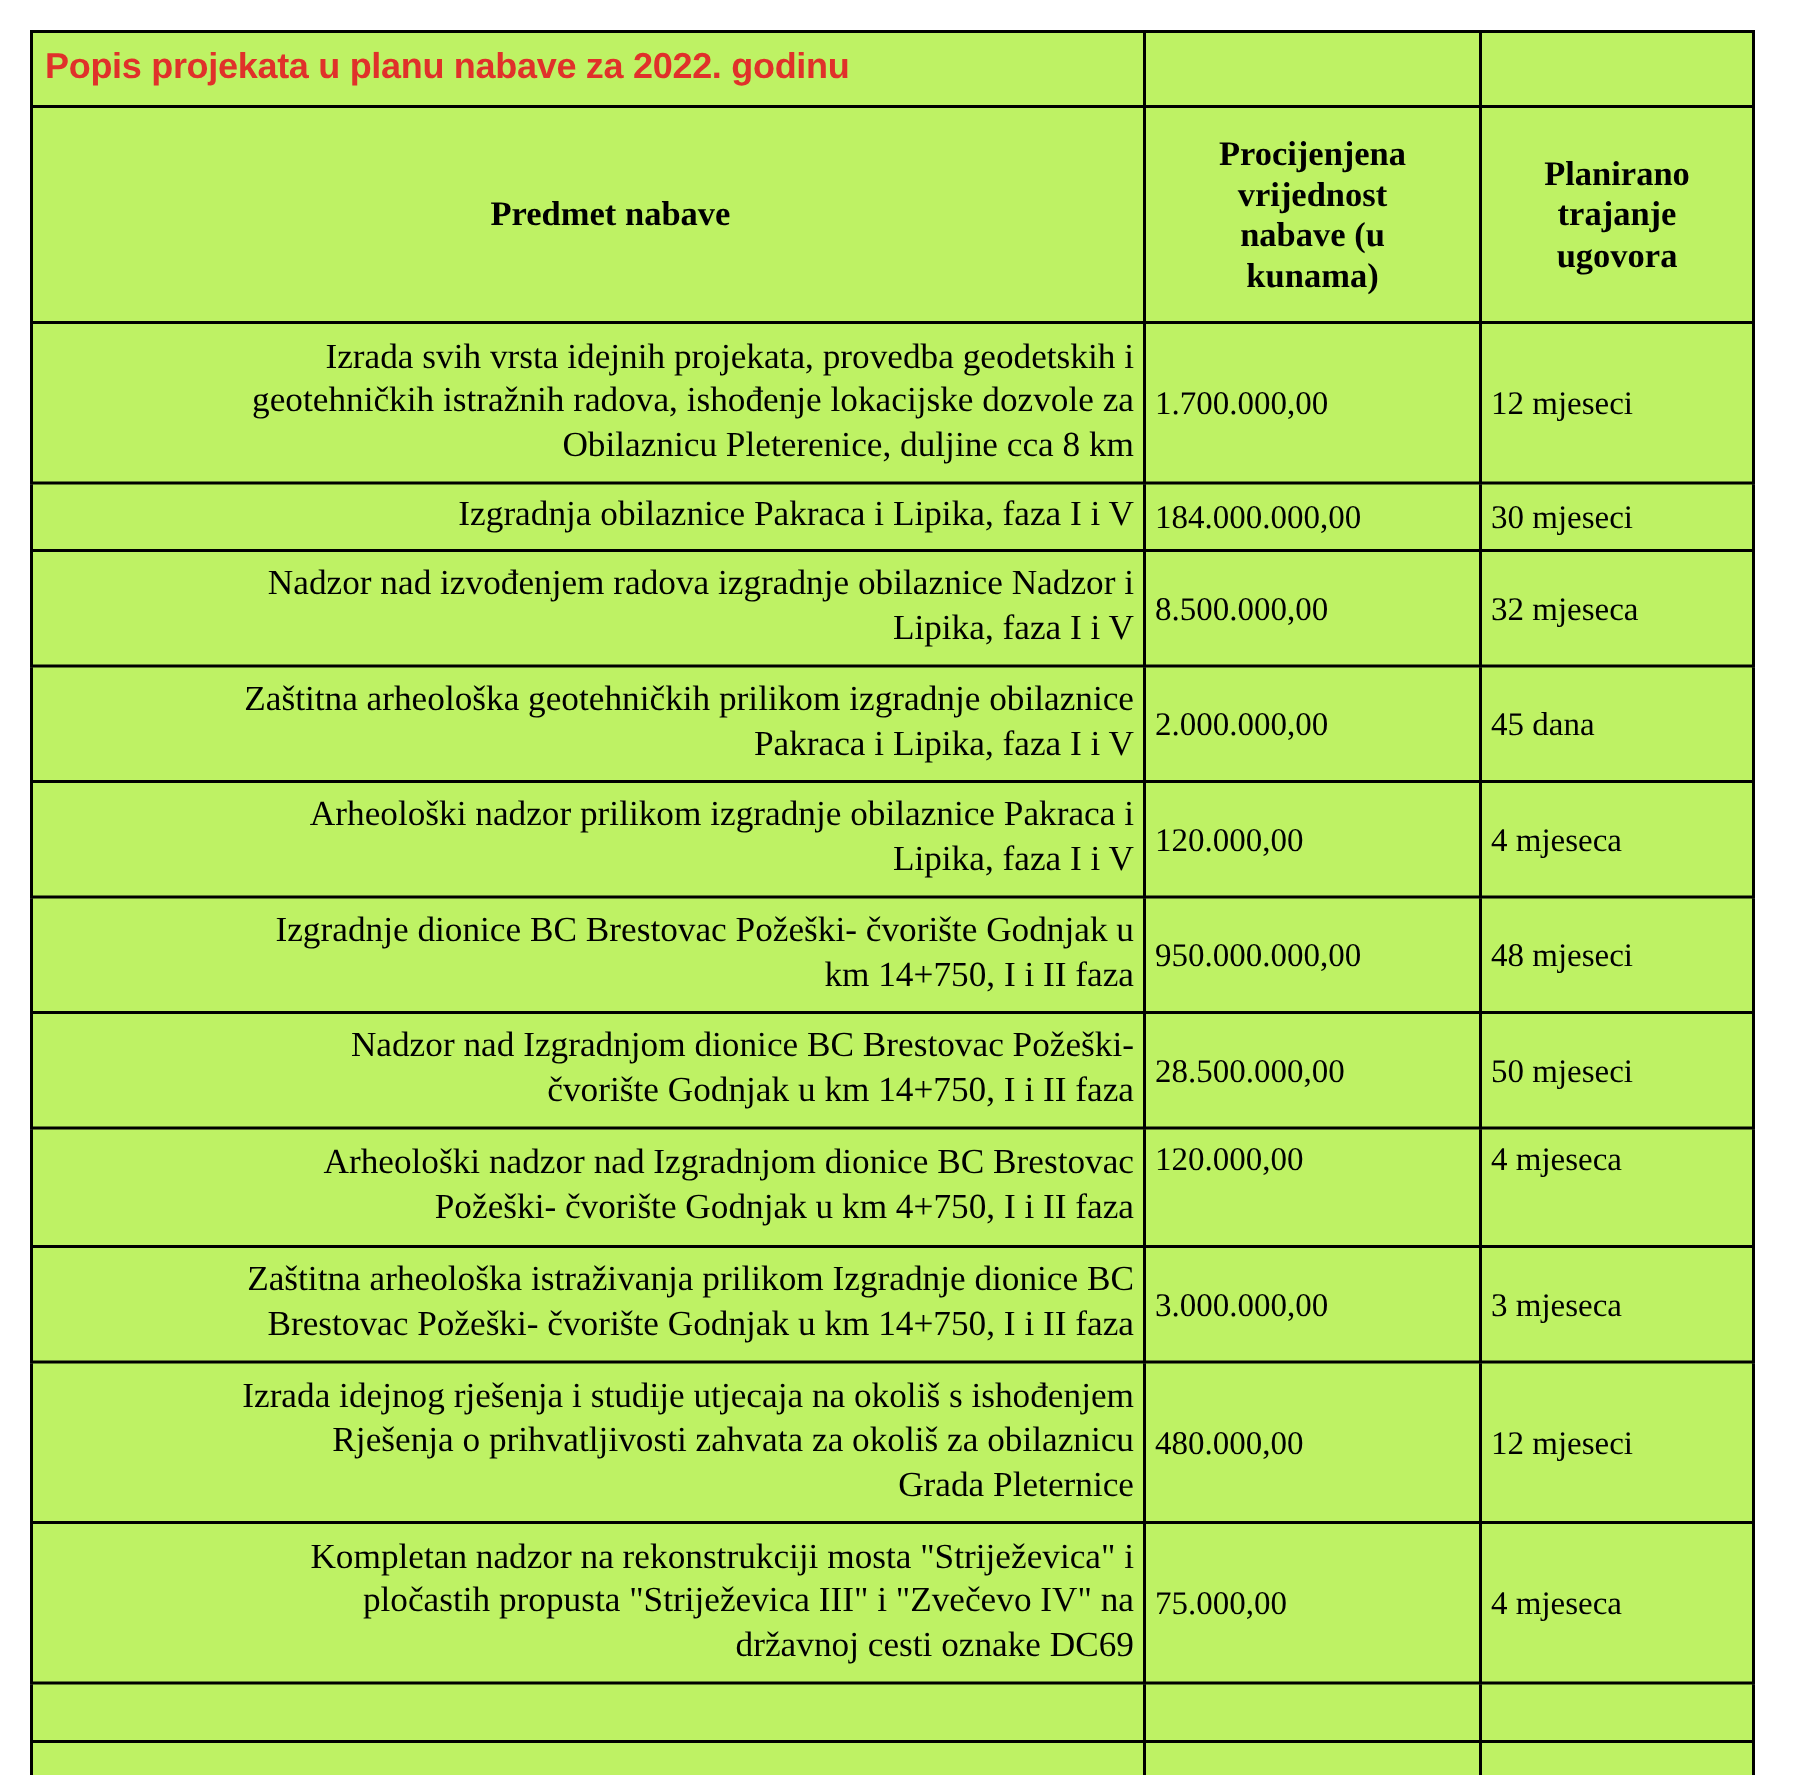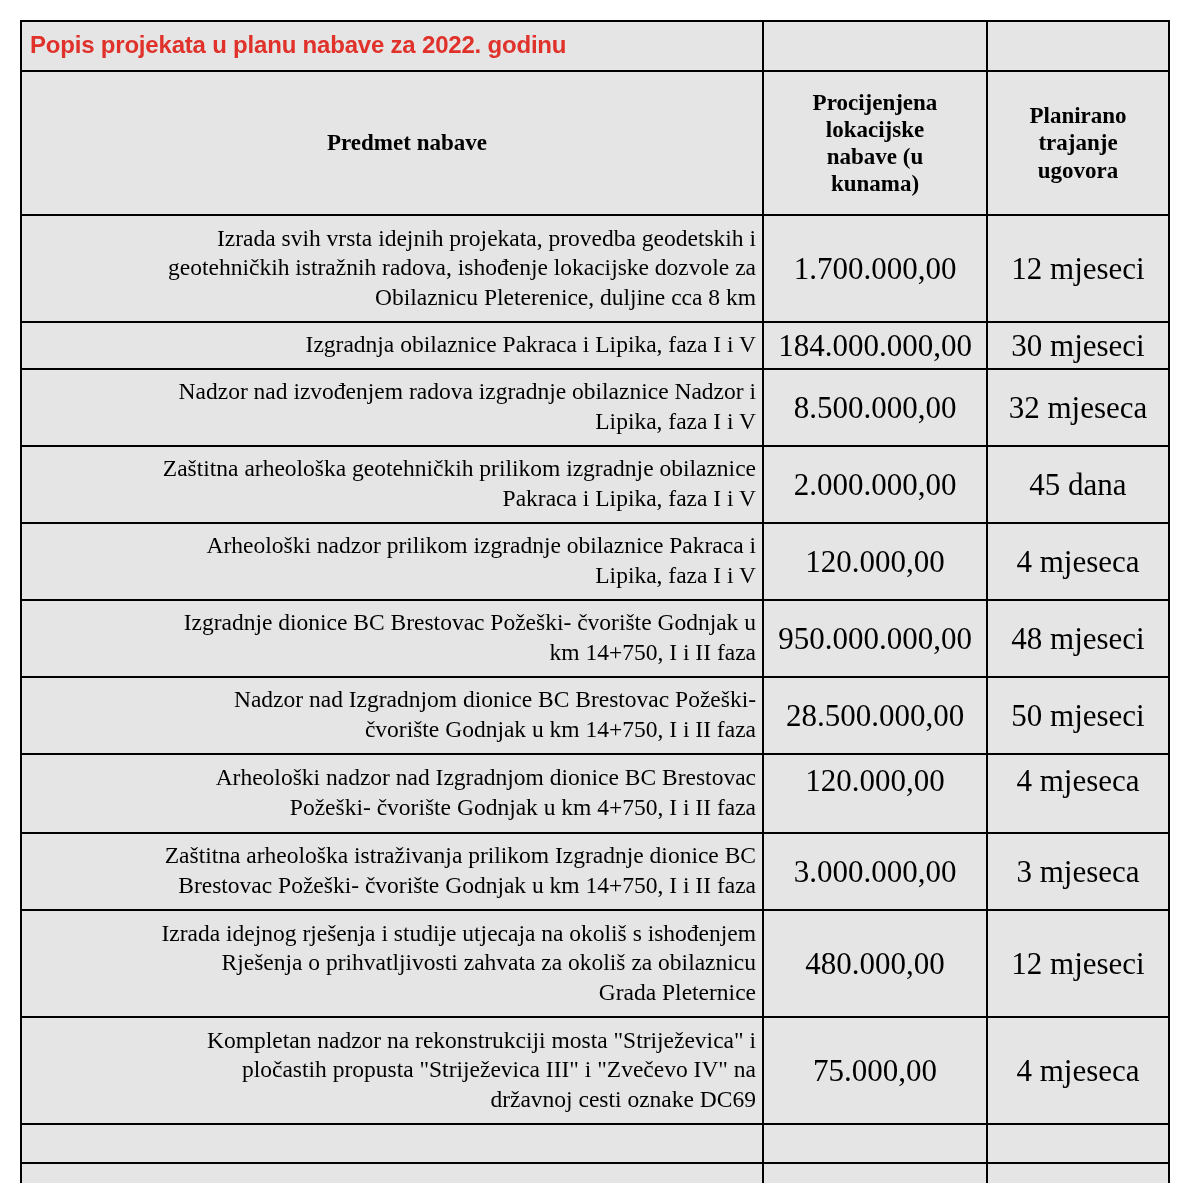--- a/index.html
+++ b/index.html
@@ -25,21 +25,21 @@
   table.proc-table {
     border-collapse: collapse;
     table-layout: fixed;
     width: 1148px;
     background: #ffffff;
   }
 
   table.proc-table td {
     border: 2px solid #000000;
     vertical-align: middle;
-    background: #e5e5e5;
+    background: #bef264;
   }
 
   
   col.c-subject   { width: 742px; }
   col.c-value     { width: 224px; }
   col.c-duration  { width: 182px; }
 
   
   .title-cell {
     padding: 6px 0 8px 8px;
@@ -69,23 +69,22 @@
 
   
   .subject-cell {
     font-size: 23.5px;
     line-height: 1.26;
     padding: 3px 6px 4px 7px;
     text-align: right;
     vertical-align: middle;
   }
   .value-cell, .duration-cell {
-    font-size: 31px;
+    font-size: 22px;
     line-height: 1.26;
-    text-align: center;
     padding: 3px 6px;
     vertical-align: middle;
   }
   .value-cell.top-align, .duration-cell.top-align {
     vertical-align: top;
     padding-top: 6px;
   }
 
   tr.r-h3  .subject-cell,
   tr.r-h3  .value-cell,
@@ -117,21 +116,21 @@
         <td class="title-cell">
           <span class="title-text">Popis projekata u planu nabave za 2022. godinu</span>
         </td>
         <td class="blank-title-cell"></td>
         <td class="blank-title-cell"></td>
       </tr>
       <tr>
         <td class="hdr hdr-subject">Predmet nabave</td>
         <td class="hdr">
           <span class="line">Procijenjena</span>
-          <span class="line">lokacijske</span>
+          <span class="line">vrijednost</span>
           <span class="line">nabave (u</span>
           <span class="line">kunama)</span>
         </td>
         <td class="hdr">
           <span class="line">Planirano</span>
           <span class="line">trajanje</span>
           <span class="line">ugovora</span>
         </td>
       </tr>
 

